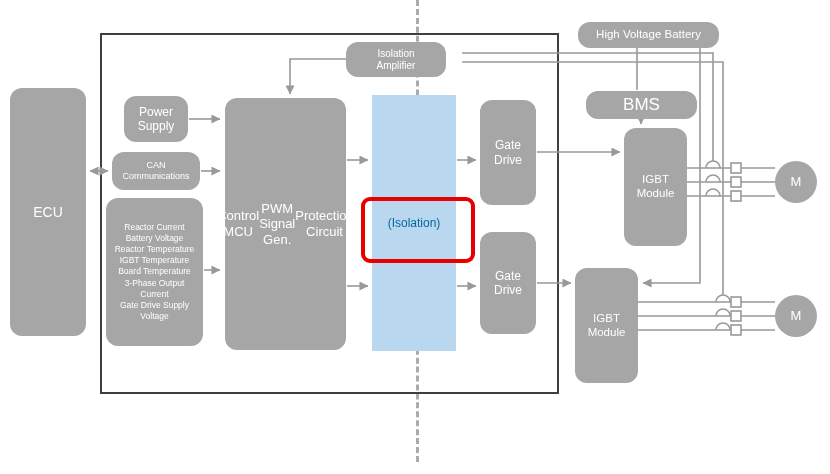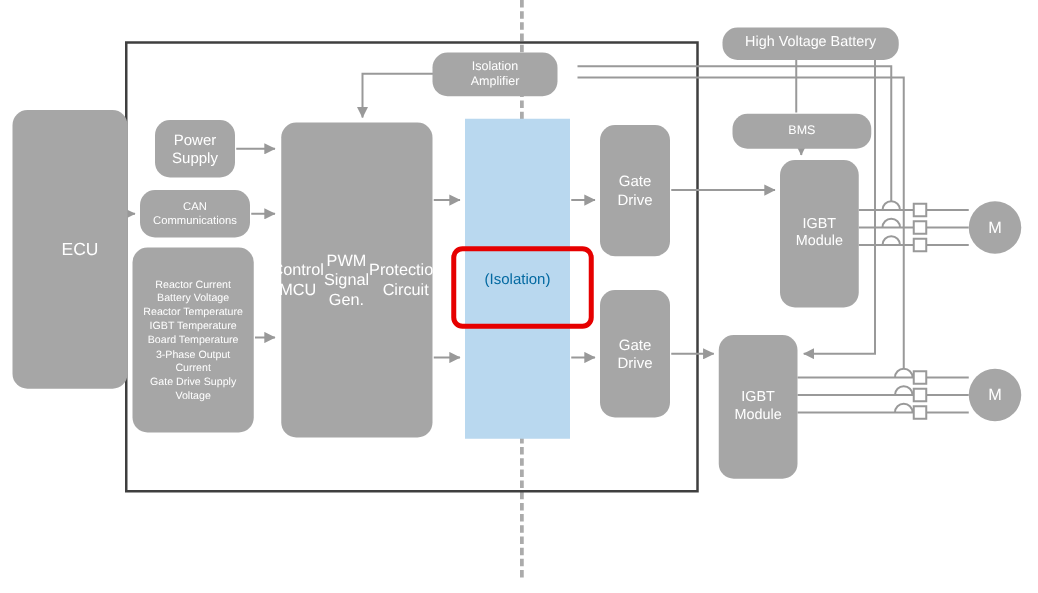--- a/index.html
+++ b/index.html
@@ -25,36 +25,36 @@
     background: var(--isolation-blue, #b9d8ef); z-index: 2;
     display: flex; align-items: center; justify-content: center;
     color: #0369a1; font-size: 12px;
   }
   .red {
     position: absolute; left: 361px; top: 197px; width: 106px; height: 58px;
     border: 4px solid var(--highlight-red, #e60000); border-radius: 9px; z-index: 6;
   }
   svg.wires { position: absolute; left: 0; top: 0; z-index: 3; pointer-events: none; }
 
-  .ecu    { left: 10px;  top: 88px;  width: 76px;  height: 223px; font-size: 14px; padding-left: 16px; }
+  .ecu    { left: 10px;  top: 88px;  width: 76px;  height: 248px; font-size: 14px; }
   .power  { left: 124px; top: 96px;  width: 64px;  height: 46px;  font-size: 12px; }
   .can    { left: 112px; top: 152px; width: 88px;  height: 38px;  font-size: 9px; }
   .signals{ left: 106px; top: 198px; width: 97px;  height: 148px; font-size: 8.5px;
             flex-direction: column; line-height: 1.3; }
   .signals span { display: block; max-width: 84px; }
   .mcu    { left: 225px; top: 98px;  width: 121px; height: 252px; font-size: 13px;
             }
   .mcu .spacer { height: 36px; }
   .amp    { left: 346px; top: 42px;  width: 100px; height: 35px;  font-size: 10px; }
   .amp span { max-width: 60px; }
   .can span { max-width: 72px; }
   .gd1    { left: 480px; top: 100px; width: 56px;  height: 105px; font-size: 12px; }
   .gd2    { left: 480px; top: 232px; width: 56px;  height: 102px; font-size: 12px; }
   .batt   { left: 578px; top: 22px;  width: 141px; height: 26px;  font-size: 11.5px; }
-  .bms    { left: 586px; top: 91px;  width: 111px; height: 28px;  font-size: 10px; }
+  .bms    { left: 586px; top: 91px;  width: 111px; height: 28px;  font-size: 17px; }
   .igbt1  { left: 624px; top: 128px; width: 63px;  height: 118px; font-size: 11.5px; }
   .igbt2  { left: 575px; top: 268px; width: 63px;  height: 115px; font-size: 11.5px; }
   .motor  { border-radius: 50%; width: 42px; height: 42px; font-size: 13px; }
   .m1 { left: 775px; top: 161px; }
   .m2 { left: 775px; top: 295px; }
 </style>
 </head>
 <body>
 
 <div class="canvas">

